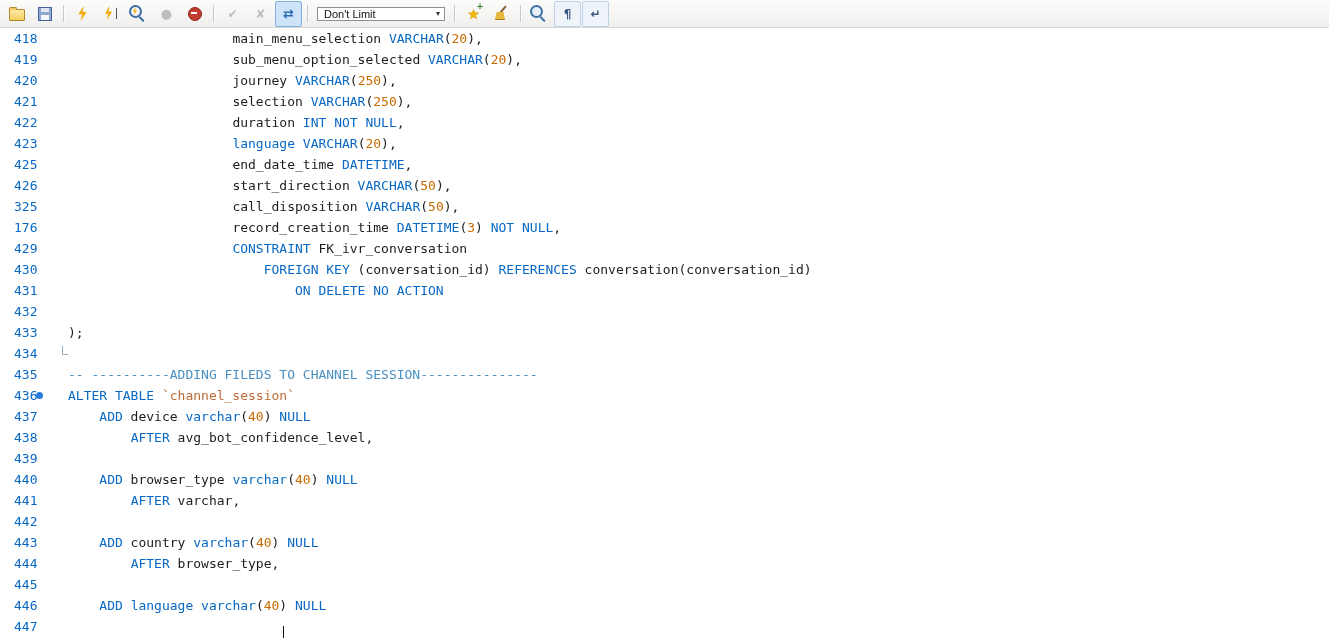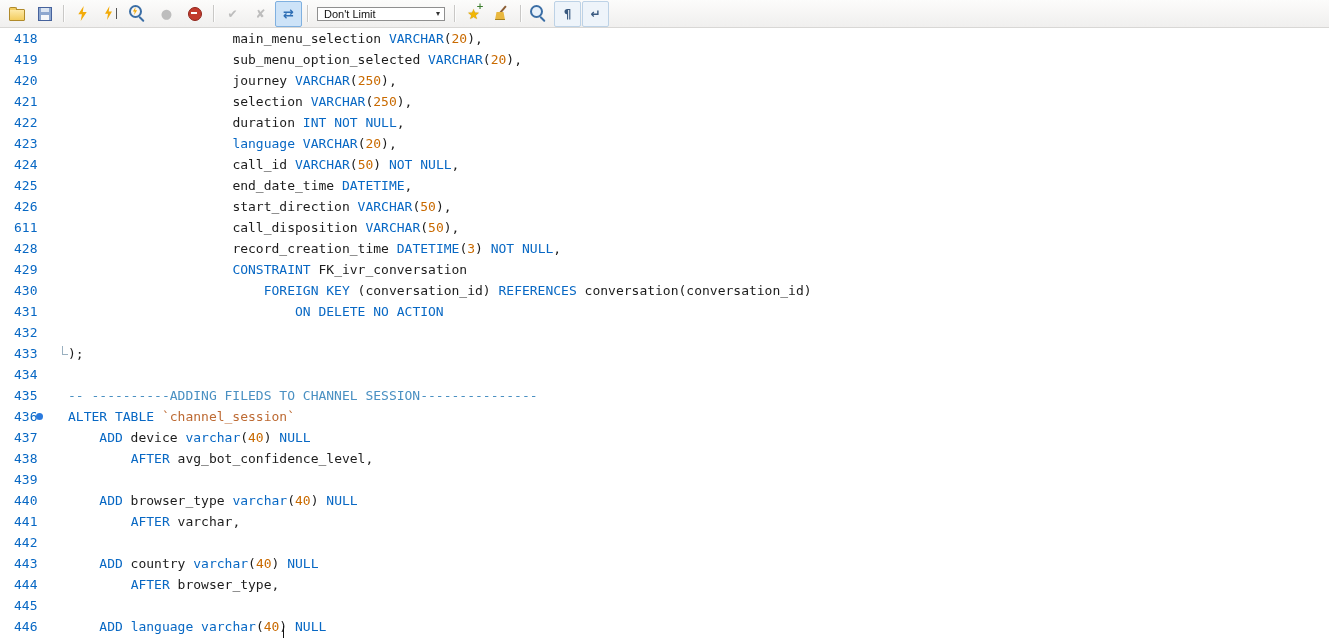--- a/index.html
+++ b/index.html
@@ -172,37 +172,33 @@
       </div>
       <div class="row">
         <div class="lnum">422</div>
         <div class="lcode">                     <span class="t-p">duration </span><span class="t-k">INT NOT NULL</span><span class="t-p">,</span></div>
       </div>
       <div class="row">
         <div class="lnum">423</div>
         <div class="lcode">                     <span class="t-k">language</span><span class="t-p"> </span><span class="t-k">VARCHAR</span><span class="t-p">(</span><span class="t-n">20</span><span class="t-p">),</span></div>
       </div>
       <div class="row">
-        <div class="lnum">424</div>
-        <div class="lcode">                     <span class="t-p">call_id </span><span class="t-k">VARCHAR</span><span class="t-p">(</span><span class="t-n">50</span><span class="t-p">) </span><span class="t-k">NOT NULL</span><span class="t-p">,</span></div>
-      </div>
-      <div class="row">
         <div class="lnum">425</div>
         <div class="lcode">                     <span class="t-p">end_date_time </span><span class="t-k">DATETIME</span><span class="t-p">,</span></div>
       </div>
       <div class="row">
         <div class="lnum">426</div>
         <div class="lcode">                     <span class="t-p">start_direction </span><span class="t-k">VARCHAR</span><span class="t-p">(</span><span class="t-n">50</span><span class="t-p">),</span></div>
       </div>
       <div class="row">
-        <div class="lnum">611</div>
+        <div class="lnum">325</div>
         <div class="lcode">                     <span class="t-p">call_disposition </span><span class="t-k">VARCHAR</span><span class="t-p">(</span><span class="t-n">50</span><span class="t-p">),</span></div>
       </div>
       <div class="row">
-        <div class="lnum">428</div>
+        <div class="lnum">176</div>
         <div class="lcode">                     <span class="t-p">record_creation_time </span><span class="t-k">DATETIME</span><span class="t-p">(</span><span class="t-n">3</span><span class="t-p">) </span><span class="t-k">NOT NULL</span><span class="t-p">,</span></div>
       </div>
       <div class="row">
         <div class="lnum">429</div>
         <div class="lcode">                     <span class="t-k">CONSTRAINT</span><span class="t-p"> FK_ivr_conversation</span></div>
       </div>
       <div class="row">
         <div class="lnum">430</div>
         <div class="lcode">                         <span class="t-k">FOREIGN KEY</span><span class="t-p"> (conversation_id) </span><span class="t-k">REFERENCES</span><span class="t-p"> conversation(conversation_id)</span></div>
       </div>

